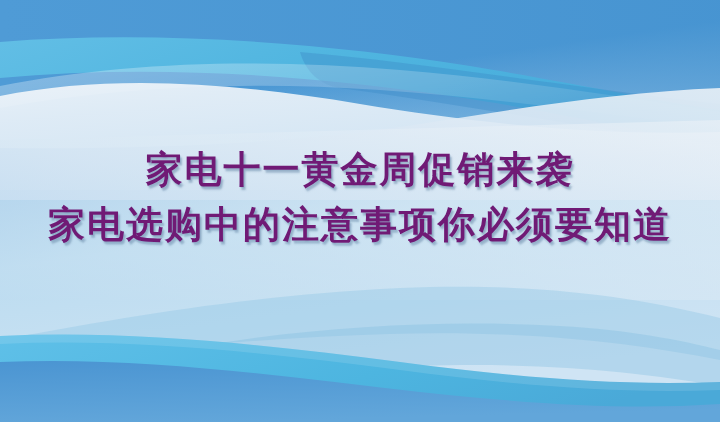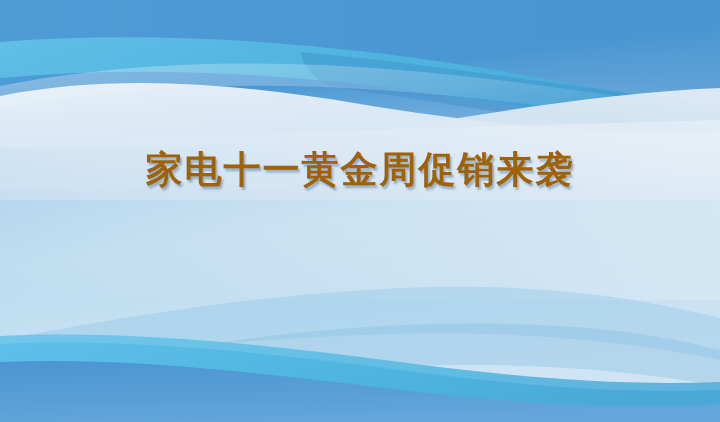--- a/index.html
+++ b/index.html
@@ -25,21 +25,21 @@
   .title-block {
     position: absolute;
     left: 0;
     top: 148px;
     width: 720px;
     text-align: center;
     z-index: 30;
   }
   .title-line {
     display: block;
-    color: #a16207;
+    color: #701a75;
     font-weight: bold;
     letter-spacing: 2px;
     line-height: 1.18;
     text-shadow:
       2px 3px 2px rgba(108, 140, 172, 0.55),
       1px 1px 0 rgba(150, 178, 205, 0.35);
     white-space: nowrap;
   }
   .title-line-1 {
     font-size: 37px;
@@ -126,20 +126,21 @@
     <path d="M720,88 C 620,92 520,108 420,124 C 320,140 180,150 0,148
              L0,200 L720,200 Z" fill="url(#softWhite2)" opacity="0.9"></path>
   </svg>
 
   <svg class="layer" viewBox="0 0 720 422" preserveAspectRatio="none" xmlns="http://www.w3.org/2000/svg">
     <path d="M0,140 L720,120 L720,300 L0,300 Z" fill="url(#paleMid)" opacity="0.55"></path>
   </svg>
 
   <div class="title-block">
     <span class="title-line title-line-1">家电十一黄金周促销来袭</span>
+    <span class="title-line title-line-2">家电选购中的注意事项你必须要知道</span>
   </div>
 
   <svg class="layer" viewBox="0 0 720 422" preserveAspectRatio="none" xmlns="http://www.w3.org/2000/svg">
 
     <path d="M0,340 C 120,318 240,296 400,288 C 540,282 640,298 720,318
              L720,360 C 630,342 520,330 390,334 C 250,338 120,352 0,368 Z" fill="#8fc4e4" opacity="0.38"></path>
 
     <path d="M120,362 C 260,330 420,318 560,326 C 630,330 680,340 720,350
              L720,386 C 640,372 540,362 420,366 C 300,370 190,382 110,396 Z" fill="#7fbcdf" opacity="0.34"></path>
 

